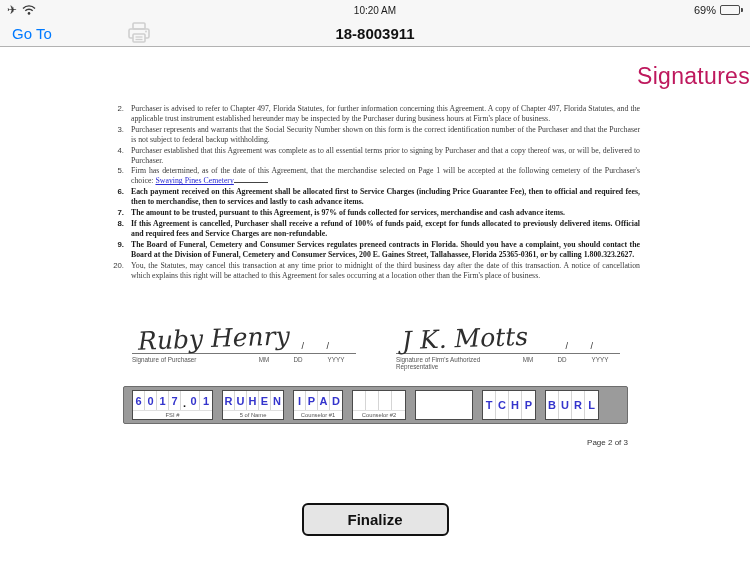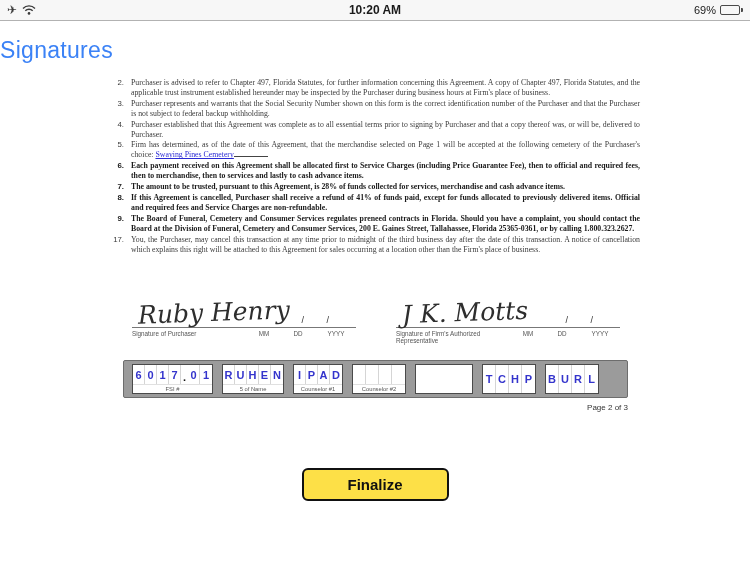--- a/index.html
+++ b/index.html
@@ -3,35 +3,35 @@
 <meta charset="utf-8">
 <style>
   * { margin:0; padding:0; box-sizing:border-box; }
   html,body { width:750px; height:563px; background:#fff; font-family:"Liberation Sans", sans-serif; overflow:hidden; }
 
   
   .header { background:#f7f7f7; border-bottom:1px solid #b2b2b2; }
   .status-bar { height:20px; position:relative; display:flex; align-items:center; padding:0 7px; }
   .status-left { display:flex; align-items:center; gap:5px; }
   .airplane { font-size:12px; color:#3a3a3a; line-height:1; }
-  .status-time { position:absolute; left:50%; transform:translateX(-50%); font-size:12px; font-weight:700; color:#1a1a1a; }
+  .status-time { position:absolute; left:50%; transform:translateX(-50%); font-size:10px; font-weight:400; color:#1a1a1a; }
   .status-right { margin-left:auto; display:flex; align-items:center; gap:4px; font-size:11px; color:#1a1a1a; }
   .battery { display:inline-flex; align-items:center; }
   .battery-body { width:20px; height:10px; border:1px solid #4a4a4a; border-radius:2px; padding:1px; }
   .battery-fill { width:97%; height:100%; background:#333; border-radius:1px; }
   .battery-tip { width:2px; height:4px; background:#4a4a4a; border-radius:0 1px 1px 0; margin-left:1px; }
 
   .toolbar { height:26px; position:relative; display:flex; align-items:center; }
   .goto-btn { color:#007aff; font-size:15px; margin-left:12px; background:none; border:none; font-family:inherit; cursor:pointer; }
   .printer { position:absolute; left:126px; top:1px; }
   .toolbar-title { position:absolute; left:50%; transform:translateX(-50%); font-size:15px; font-weight:600; color:#111; }
 
   
   .doc { background:#fff; padding-top:16px; }
-  .doc-title { text-align:left; font-size:23px; font-weight:400; color:#3b82f6; letter-spacing:0.3px; }
+  .doc-title { text-align:right; font-size:23px; font-weight:400; color:#be185d; letter-spacing:0.3px; }
 
   ol.clauses { list-style:none; width:530px; margin:14px 0 0 110px; }
   ol.clauses li { display:grid; grid-template-columns:14px 1fr; column-gap:7px; font-size:7.8px; line-height:9.9px; color:#3a3a3a; margin-bottom:1px; }
   ol.clauses li .num { text-align:right; }
   ol.clauses li .txt { text-align:justify;font-family:Liberation Serif, serif; }
   ol.clauses li.bold { font-weight:700; color:#1a1a1a; }
   .doc-link { color:#2a2ad4; text-decoration:underline; }
   .link-tail { display:inline-block; width:34px; border-bottom:1px solid #444; height:7px; }
 
   
@@ -50,25 +50,25 @@
   .fbox { background:#fff; border:1px solid #4a4a4a; height:30px; display:flex; flex-direction:column; }
   .cells { display:flex; flex:1; align-items:stretch; }
   .cell { width:12px; display:flex; align-items:center; justify-content:center; font-size:11px; font-weight:700; color:#3434cc; border-right:1px solid #d5d5d5; }
   .cells .cell:last-child { border-right:none; }
   .cell.dot { width:7px; border-right:none; align-items:flex-end; color:#111; padding-bottom:1px; }
   .fbox-label { font-size:5.8px; color:#555; text-align:center; border-top:1px solid #e0e0e0; line-height:9px; height:9px; }
   .fbox.no-label .cell { width:13px; }
   .fbox.empty-box { width:58px; }
   .fbox.c2 .cell { width:13px; }
 
-  .page-indicator { width:505px; margin:5px 0 0 123px; text-align:right; font-size:8px; color:#333; }
+  .page-indicator { width:505px; margin:14px 0 0 123px; text-align:right; font-size:8px; color:#333; }
 
   
   .finalize-wrap { text-align:center; margin-top:56px; }
-  .finalize-btn { width:147px; height:33px; background:#fde047; border:2px solid #111; border-radius:6px; font-family:inherit; font-size:15px; font-weight:700; color:#111; cursor:pointer; }
+  .finalize-btn { width:147px; height:33px; background:#e5e5e5; border:2px solid #111; border-radius:6px; font-family:inherit; font-size:15px; font-weight:700; color:#111; cursor:pointer; }
 
   svg { display:block; }
 </style>
 </head>
 <body>
 
 <div class="header">
   <div class="status-bar">
     <div class="status-left">
       <span class="airplane">✈</span>
@@ -82,20 +82,34 @@
     </div>
     <span class="status-time">10:20 AM</span>
     <div class="status-right">
       <span>69%</span>
       <span class="battery">
         <span class="battery-body"><span class="battery-fill"></span></span>
         <span class="battery-tip"></span>
       </span>
     </div>
   </div>
+  <div class="toolbar">
+    <button class="goto-btn">Go To</button>
+    <span class="printer">
+      <svg width="26" height="24" viewBox="0 0 26 24">
+        <rect x="7" y="2" width="12" height="6" rx="1" fill="none" stroke="#cfcfcf" stroke-width="1.6"></rect>
+        <rect x="3" y="8" width="20" height="9" rx="1.5" fill="none" stroke="#cfcfcf" stroke-width="1.6"></rect>
+        <rect x="7" y="13" width="12" height="8" rx="1" fill="#f7f7f7" stroke="#cfcfcf" stroke-width="1.6"></rect>
+        <line x1="9.5" y1="16" x2="16.5" y2="16" stroke="#cfcfcf" stroke-width="1.3"></line>
+        <line x1="9.5" y1="18.5" x2="16.5" y2="18.5" stroke="#cfcfcf" stroke-width="1.3"></line>
+        <circle cx="20" cy="10.5" r="0.9" fill="#cfcfcf"></circle>
+      </svg>
+    </span>
+    <span class="toolbar-title">18-8003911</span>
+  </div>
 </div>
 
 <div class="doc">
   <h1 class="doc-title">Signatures</h1>
 
   <ol class="clauses">
     <li>
       <span class="num">2.</span>
       <span class="txt">Purchaser is advised to refer to Chapter 497, Florida Statutes, for further information concerning this Agreement.  A copy of Chapter 497, Florida Statutes, and the applicable trust instrument established hereunder may be inspected by the Purchaser during business hours at Firm's place of business.</span>
     </li>
@@ -110,33 +124,33 @@
     <li>
       <span class="num">5.</span>
       <span class="txt"><span>Firm has determined, as of the date of this Agreement, that the merchandise selected on Page 1 will be accepted at the following cemetery of the Purchaser's choice: </span><a href="#" class="doc-link">Swaying Pines Cemetery</a><span class="link-tail"></span></span>
     </li>
     <li class="bold">
       <span class="num">6.</span>
       <span class="txt">Each payment received on this Agreement shall be allocated first to Service Charges (including Price Guarantee Fee), then to official and required fees, then to merchandise, then to services and lastly to cash advance items.</span>
     </li>
     <li class="bold">
       <span class="num">7.</span>
-      <span class="txt">The amount to be trusted, pursuant to this Agreement, is 28% of funds collected for services, merchandise and cash advance items.</span>
+      <span class="txt">The amount to be trusted, pursuant to this Agreement, is 97% of funds collected for services, merchandise and cash advance items.</span>
     </li>
     <li class="bold">
       <span class="num">8.</span>
-      <span class="txt">If this Agreement is cancelled, Purchaser shall receive a refund of 41% of funds paid, except for funds allocated to previously delivered items.  Official and required fees and Service Charges are non-refundable.</span>
+      <span class="txt">If this Agreement is cancelled, Purchaser shall receive a refund of 100% of funds paid, except for funds allocated to previously delivered items.  Official and required fees and Service Charges are non-refundable.</span>
     </li>
     <li class="bold">
       <span class="num">9.</span>
       <span class="txt">The Board of Funeral, Cemetery and Consumer Services regulates preneed contracts in Florida.  Should you have a complaint, you should contact the Board at the Division of Funeral, Cemetery and Consumer Services, 200 E. Gaines Street, Tallahassee, Florida 25365-0361, or by calling 1.800.323.2627.</span>
     </li>
     <li>
-      <span class="num">17.</span>
-      <span class="txt">You, the Purchaser, may cancel this transaction at any time prior to midnight of the third business day after the date of this transaction.  A notice of cancellation which explains this right will be attached to this Agreement for sales occurring at a location other than the Firm's place of business.</span>
+      <span class="num">20.</span>
+      <span class="txt">You, the Statutes, may cancel this transaction at any time prior to midnight of the third business day after the date of this transaction.  A notice of cancellation which explains this right will be attached to this Agreement for sales occurring at a location other than the Firm's place of business.</span>
     </li>
   </ol>
 
   <div class="sig-row">
     <div class="sig-block">
       <div class="sig-top">
         <span class="sig-name">Ruby Henry</span>
         <span class="sig-slash slash1">/</span>
         <span class="sig-slash slash2">/</span>
       </div>

